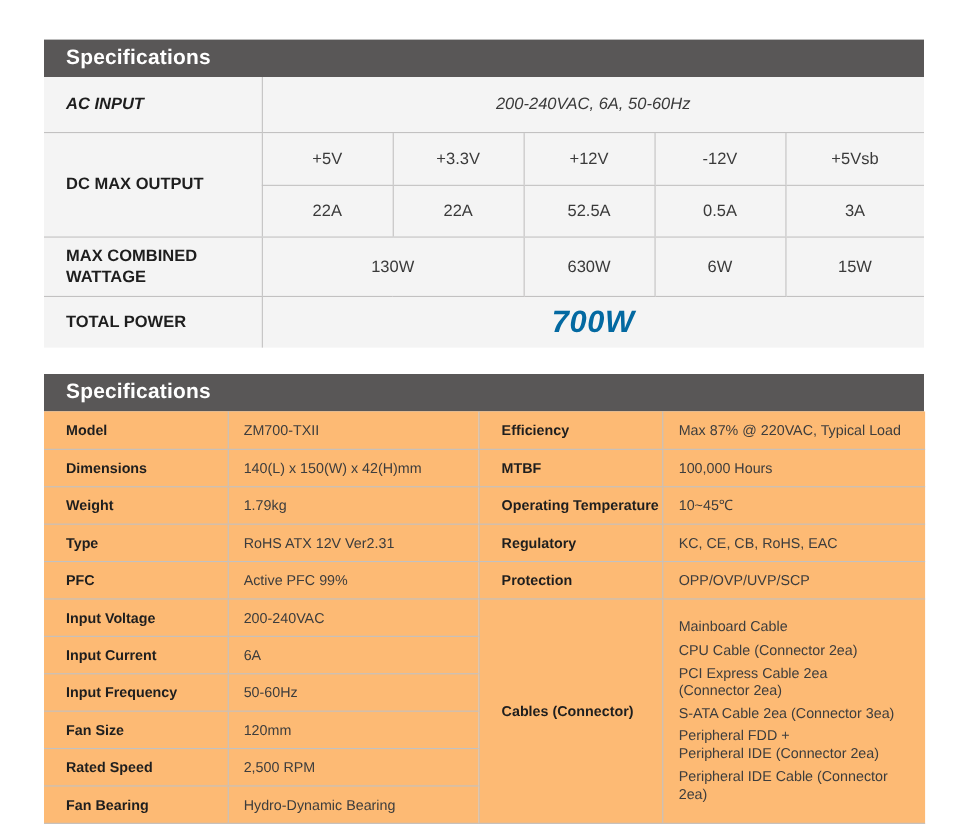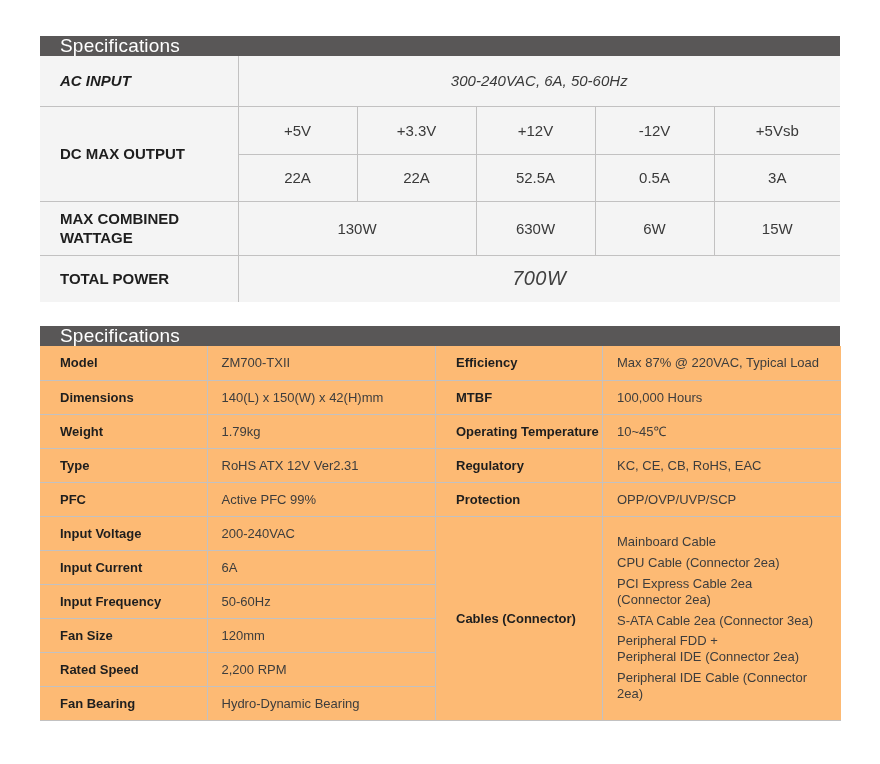--- a/index.html
+++ b/index.html
@@ -6,26 +6,26 @@
   html, body {
     width: 880px; height: 764px;
     background: #ffffff;
     font-family: "Liberation Sans", sans-serif;
     -webkit-font-smoothing: antialiased;
   }
   .page { padding: 36px 40px 0 40px; }
 
   
   .title-bar {
-    height: 20px; width: 800px;
+    height: 34px; width: 800px;
     background: #595757;
     color: #ffffff;
     display: flex; align-items: center;
     padding-left: 20px;
-    font-size: 19px; font-weight: normal;
+    font-size: 19px; font-weight: bold;
     letter-spacing: 0.2px;
   }
 
   
   table { border-collapse: collapse; table-layout: fixed; }
   .t1 {
     width: 800px;
     background: #f4f4f4;
     font-size: 15px;
     color: #3a3a3a;
@@ -37,22 +37,22 @@
     line-height: 1.3;
   }
   .t1 tr.hb > td { border-bottom: 1px solid #c2c1c1; }
   .t1 td.vl { border-left: 1px solid #c2c1c1; }
   .t1 tr.r-ac  { height: 50px; font-style: italic; }
   .t1 tr.r-dch { height: 48px; }
   .t1 tr.r-dcv { height: 47px; }
   .t1 tr.r-mcw { height: 54px; }
   .t1 tr.r-tp  { height: 47px; }
   .t1 td.total {
-    font-size: 20px; font-weight: normal; font-style: italic;
-    color: #404040; letter-spacing: 0.5px;
+    font-size: 28px; font-weight: bold; font-style: italic;
+    color: #0369a1; letter-spacing: 0.5px;
   }
 
   
   .t2-block { margin-top: 24px; }
   .t2wrap { display: flex; width: 800px; }
   .t2 {
     background: #fdba74;
     font-size: 13px;
     color: #3d3d3d;
   }
@@ -94,21 +94,21 @@
         <col style="width:198px">
           <col style="width:119px">
           <col style="width:119px">
         <col style="width:119px">
           <col style="width:119px">
           <col style="width:126px">
       </colgroup>
       <tbody>
         <tr class="r-ac hb">
           <td class="lbl">AC INPUT</td>
-          <td class="vl" colspan="5">300-240VAC, 6A, 50-60Hz</td>
+          <td class="vl" colspan="5">200-240VAC, 6A, 50-60Hz</td>
         </tr>
         <tr class="r-dch hb">
           <td class="lbl" rowspan="2">DC MAX OUTPUT</td>
           <td class="vl">+5V</td>
           <td class="vl">+3.3V</td>
           <td class="vl">+12V</td>
           <td class="vl">-12V</td>
           <td class="vl">+5Vsb</td>
         </tr>
         <tr class="r-dcv hb">
@@ -176,21 +176,21 @@
           <tr>
             <td class="lbl2">Input Frequency</td>
             <td class="val2">50-60Hz</td>
           </tr>
           <tr>
             <td class="lbl2">Fan Size</td>
             <td class="val2">120mm</td>
           </tr>
           <tr>
             <td class="lbl2">Rated Speed</td>
-            <td class="val2">2,200 RPM</td>
+            <td class="val2">2,500 RPM</td>
           </tr>
           <tr>
             <td class="lbl2">Fan Bearing</td>
             <td class="val2">Hydro-Dynamic Bearing</td>
           </tr>
         </tbody>
       </table>
 
       <table class="t2 t2-right">
         <colgroup>

